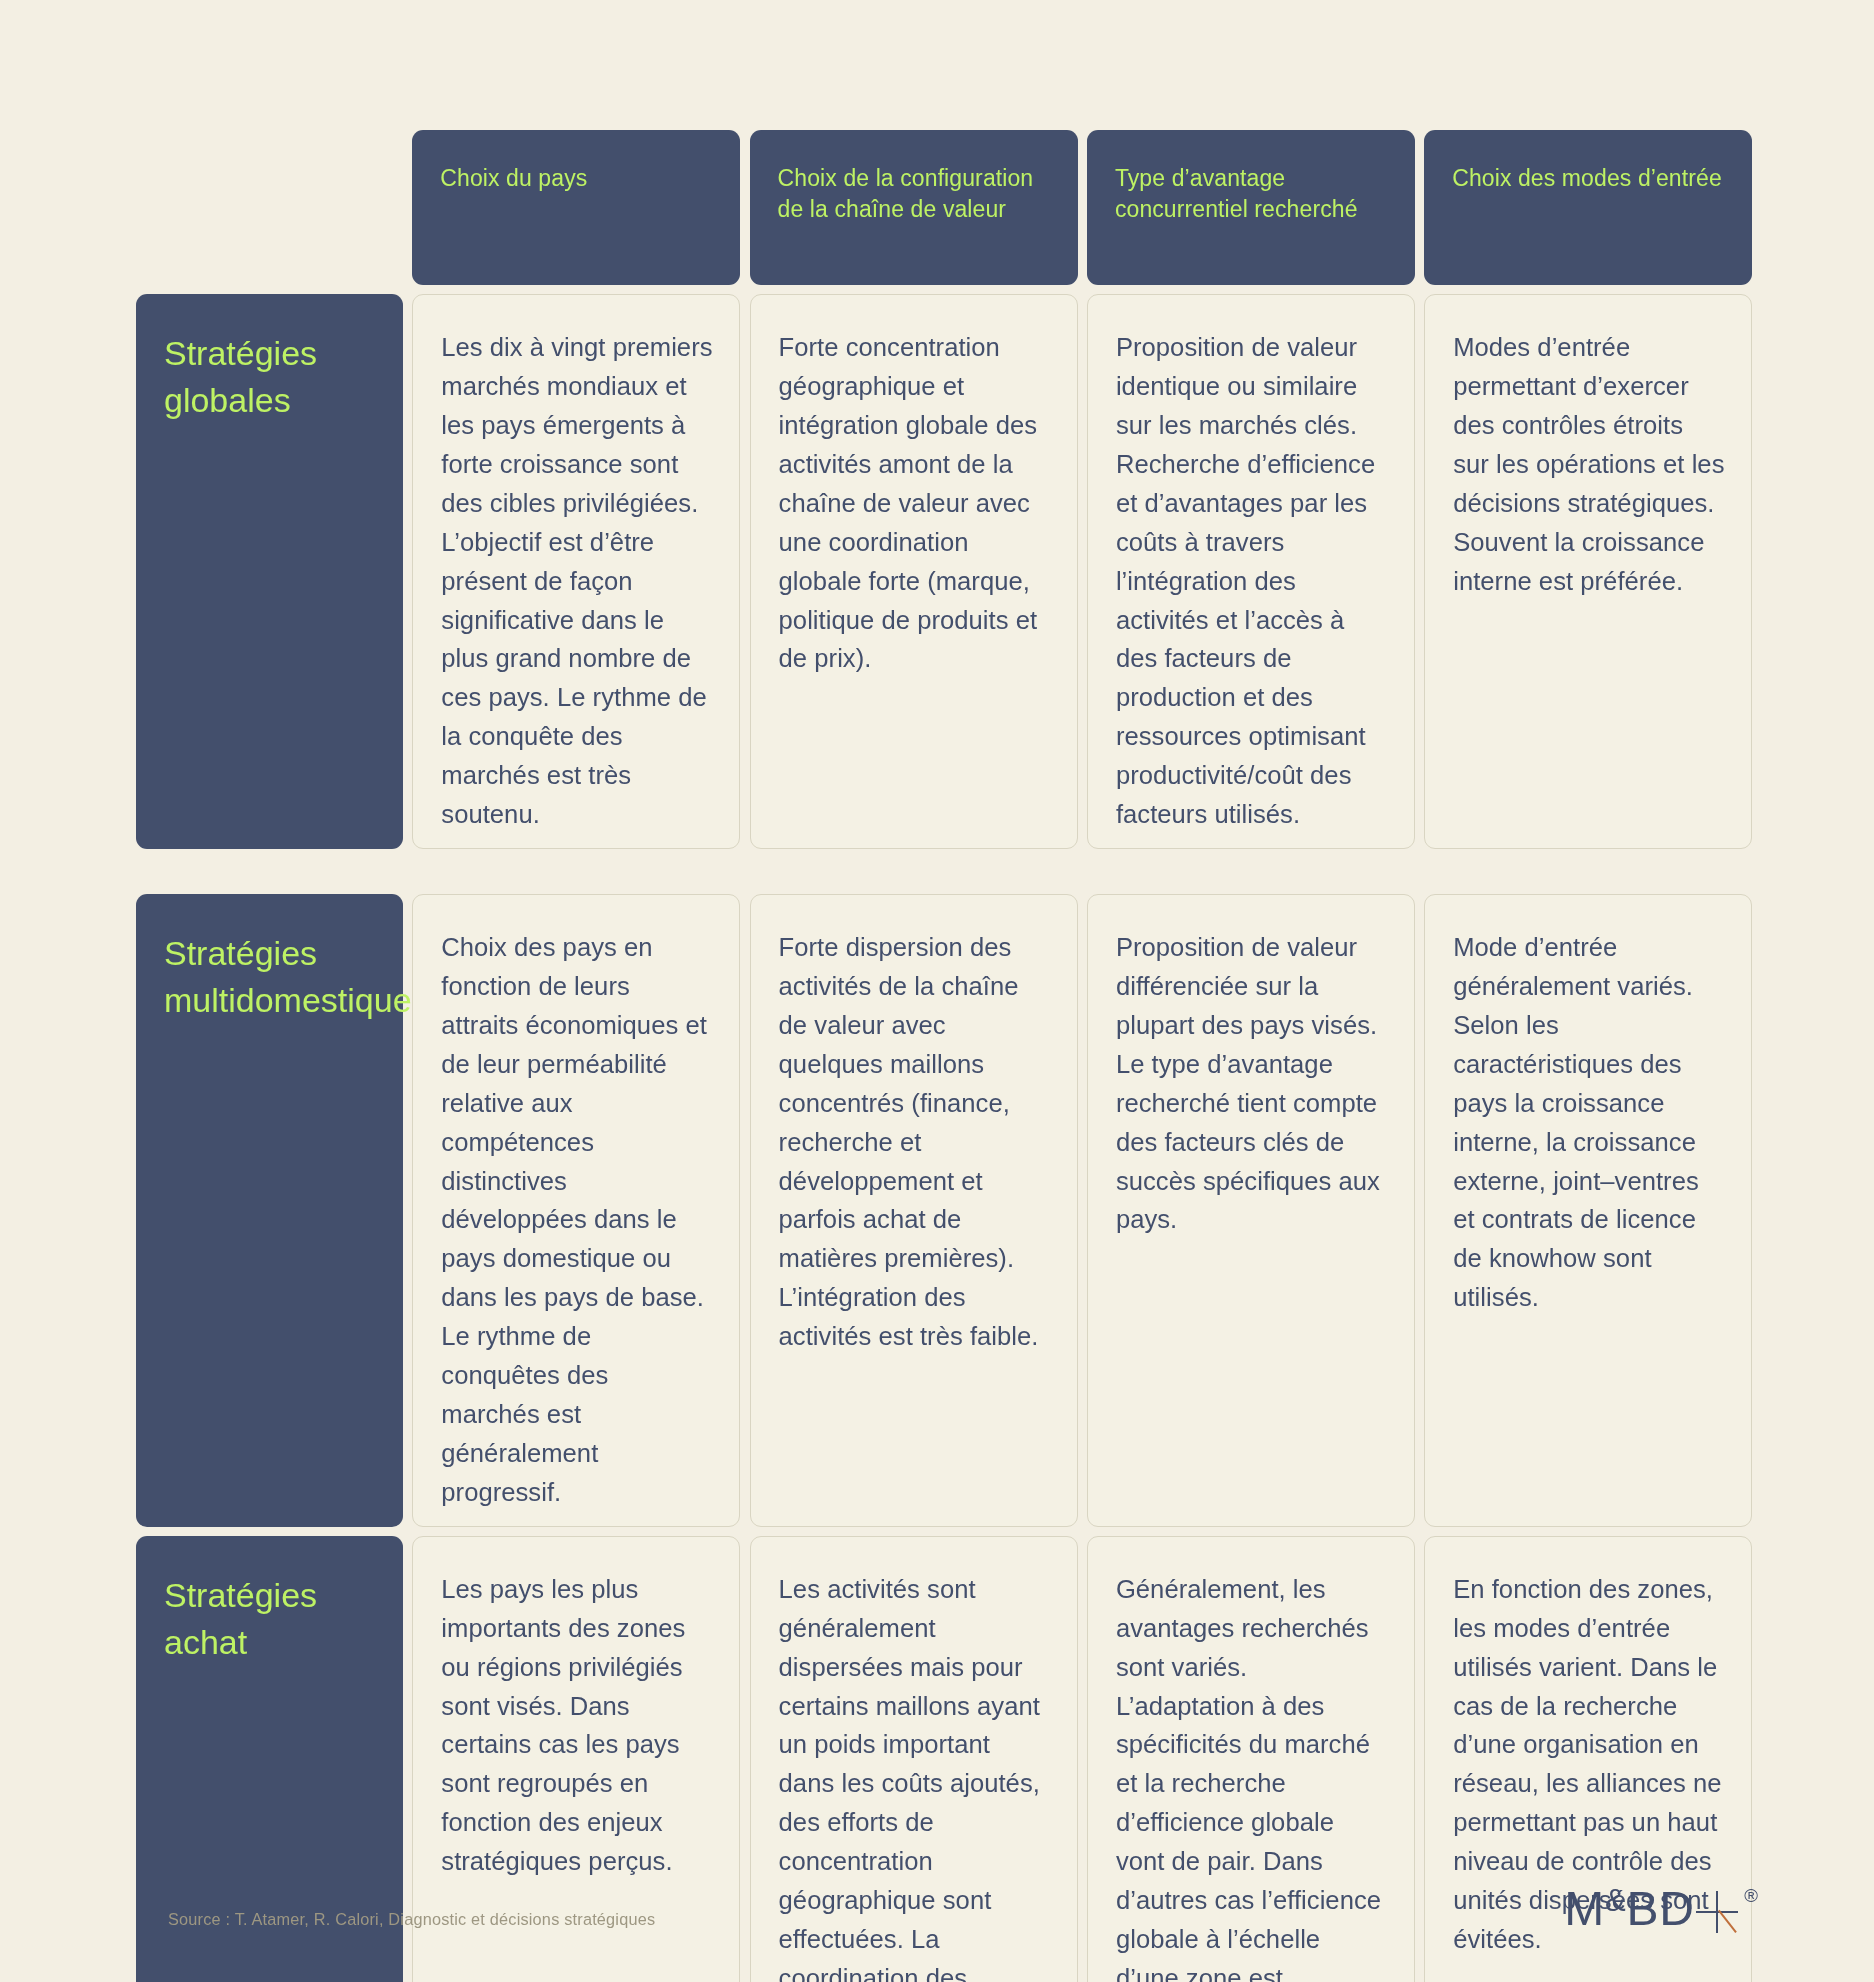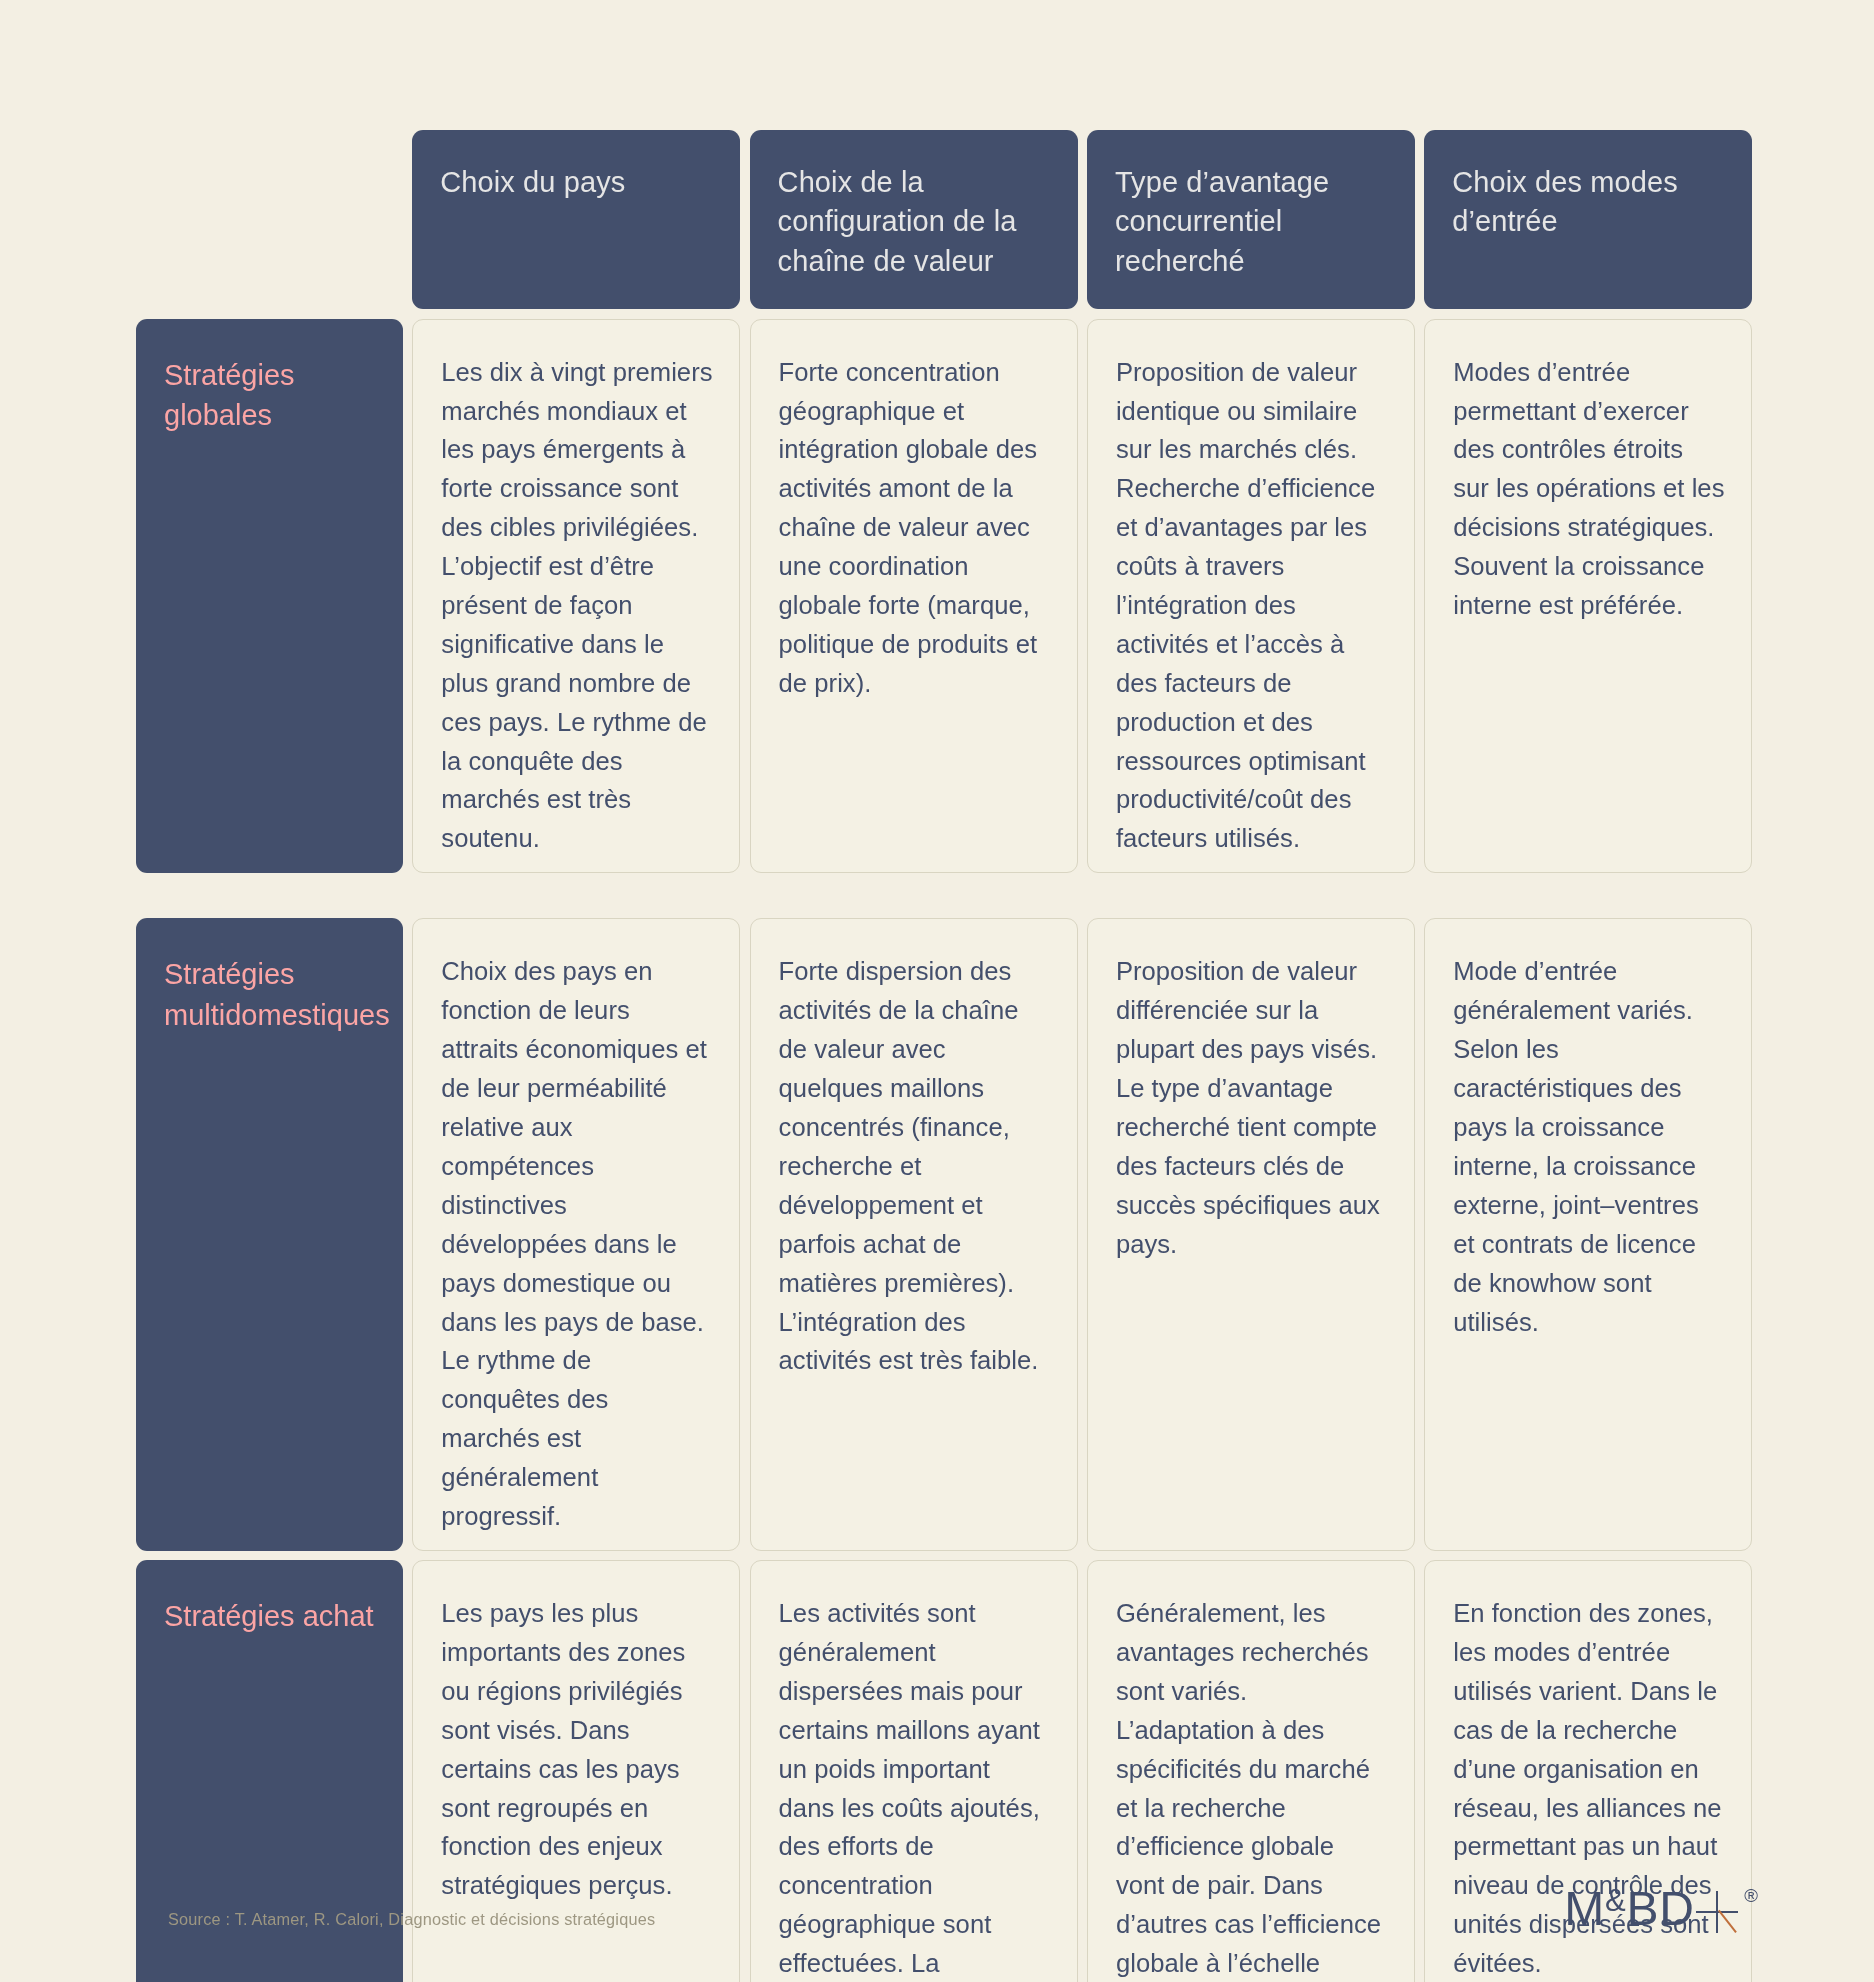--- a/index.html
+++ b/index.html
@@ -37,38 +37,38 @@
 
   .col-head {
     background: #434f6c;
     border-radius: 11px;
     padding: 33px 28px 28px 28px;
     min-height: 155px;
     display: flex;
     align-items: flex-start;
   }
   .col-head-label {
-    color: #e5e5e5;
-    font-size: 29px;
+    color: #bef264;
+    font-size: 23px;
     line-height: 1.36;
     font-weight: 400;
     letter-spacing: 0.1px;
   }
 
   
   .row-head {
     background: #434f6c;
     border-radius: 11px;
     padding: 36px 28px 28px 28px;
     display: flex;
     align-items: flex-start;
   }
   .row-head-label {
-    color: #fca5a5;
-    font-size: 29px;
+    color: #bef264;
+    font-size: 34px;
     line-height: 1.38;
     font-weight: 400;
   }
 
   
   .cell {
     background: #f4f1e4;
     border: 1.2px solid #d9d5c2;
     border-radius: 11px;
     padding: 33px 26px 14px 28px;

